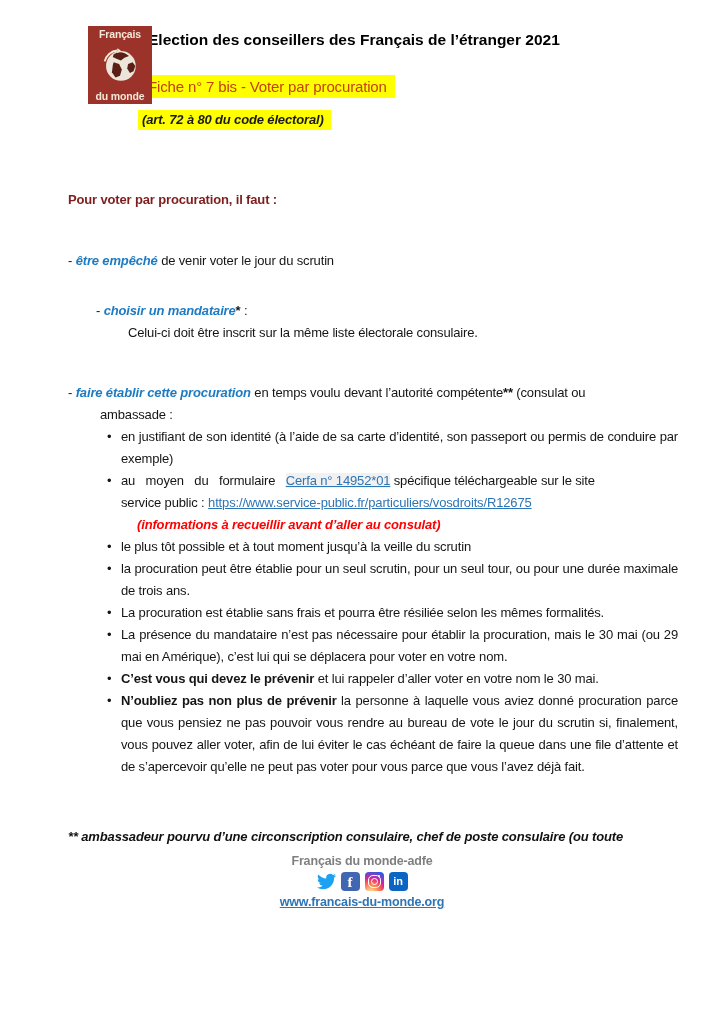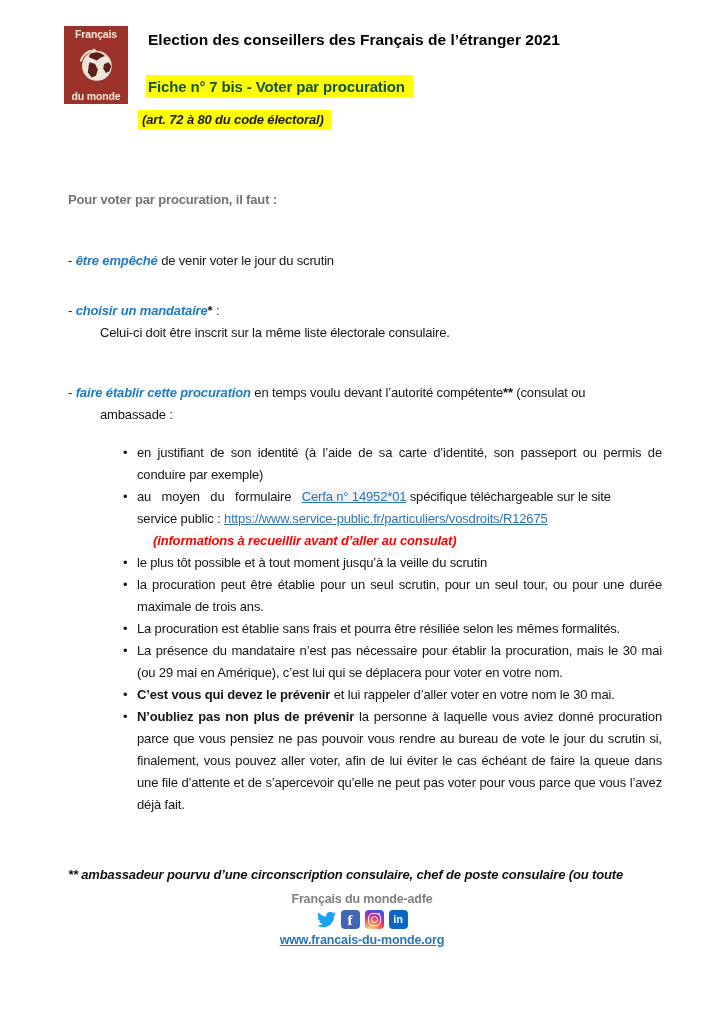--- a/index.html
+++ b/index.html
@@ -5,43 +5,43 @@
   * { box-sizing: border-box; margin: 0; padding: 0; }
   html, body { background: #e8e8e8; }
   body { width: 724px; margin: 0 auto; font-family: "Liberation Sans", sans-serif; }
   .page {
     position: relative; width: 724px; height: 1024px; background: #ffffff;
     color: #151515; overflow: hidden; letter-spacing: -0.15px;
   }
   
   .header { position: relative; height: 139px; padding: 30px 46px 0 148px; }
   .logo {
-    position: absolute; left: 64px; top: 26px; width: 64px; height: 78px;
+    position: absolute; left: 88px; top: 26px; width: 64px; height: 78px;
     background: #9c332b; color: #f3e7d7; display: flex; flex-direction: column;
     align-items: center; justify-content: space-between; padding: 3px 2px;
     font-size: 10.5px; font-weight: bold; line-height: 1;
   }
   .logo .globe { display: block; }
   .page-title { font-size: 15.5px; font-weight: bold; color: #000; line-height: 20px; letter-spacing: 0; }
   .hl { background: #ffff00; display: inline-block; }
-  .fiche { margin-top: 25px; margin-left: -2px; padding: 3px 8px 3px 2px; font-size: 15px; font-weight: bold; color: #14532d; }
+  .fiche { margin-top: 25px; margin-left: -2px; padding: 3px 8px 3px 2px; font-size: 15px; font-weight: normal; color: #c2410c; }
   .art-row { margin-top: 12px; }
   .art { margin-left: -10px; padding: 2px 7px 3px 4px; font-size: 13px; font-weight: 600; font-style: italic; color: #1a1a1a; }
   
   .content { padding: 0 46px 0 68px; font-size: 13px; line-height: 22px; }
-  .h-blue { margin-top: 51px; color: #737373; font-weight: bold; font-size: 13px; line-height: 20px; }
+  .h-blue { margin-top: 51px; color: #7f1d1d; font-weight: bold; font-size: 13px; line-height: 20px; }
   .term { color: #1e7bc2; font-weight: bold; font-style: italic; }
   .b { font-weight: bold; }
   .c1 { margin-top: 40px; }
-  .c2 { margin-top: 28px; }
+  .c2 { margin-top: 28px; margin-left: 28px; }
   .c3 { margin-top: 38px; }
   .sub { margin-left: 32px; }
   .nw { white-space: nowrap; }
   .bl { display: block; }
-  .bullets { list-style: none; margin: 16px; padding: 0 0 0 53px; }
+  .bullets { list-style: none; margin: 0; padding: 0 0 0 53px; }
   .bullets li { position: relative; text-align: justify; }
   .bullets li::before { content: "\2022"; position: absolute; left: -14px; top: 0; color: #151515; }
   .wsp { word-spacing: 7px; }
   .link { color: #2e75b6; text-decoration: underline; cursor: pointer; }
   .cerfa { background: #f1f1f1; }
   .red-note { margin-left: 16px; color: #ff0000; font-weight: bold; font-style: italic; }
   
   .footnotes { margin-top: 47px; font-size: 13px; line-height: 24px; font-style: italic; font-weight: bold; color: #111; }
   .u { text-decoration: underline; }
   

